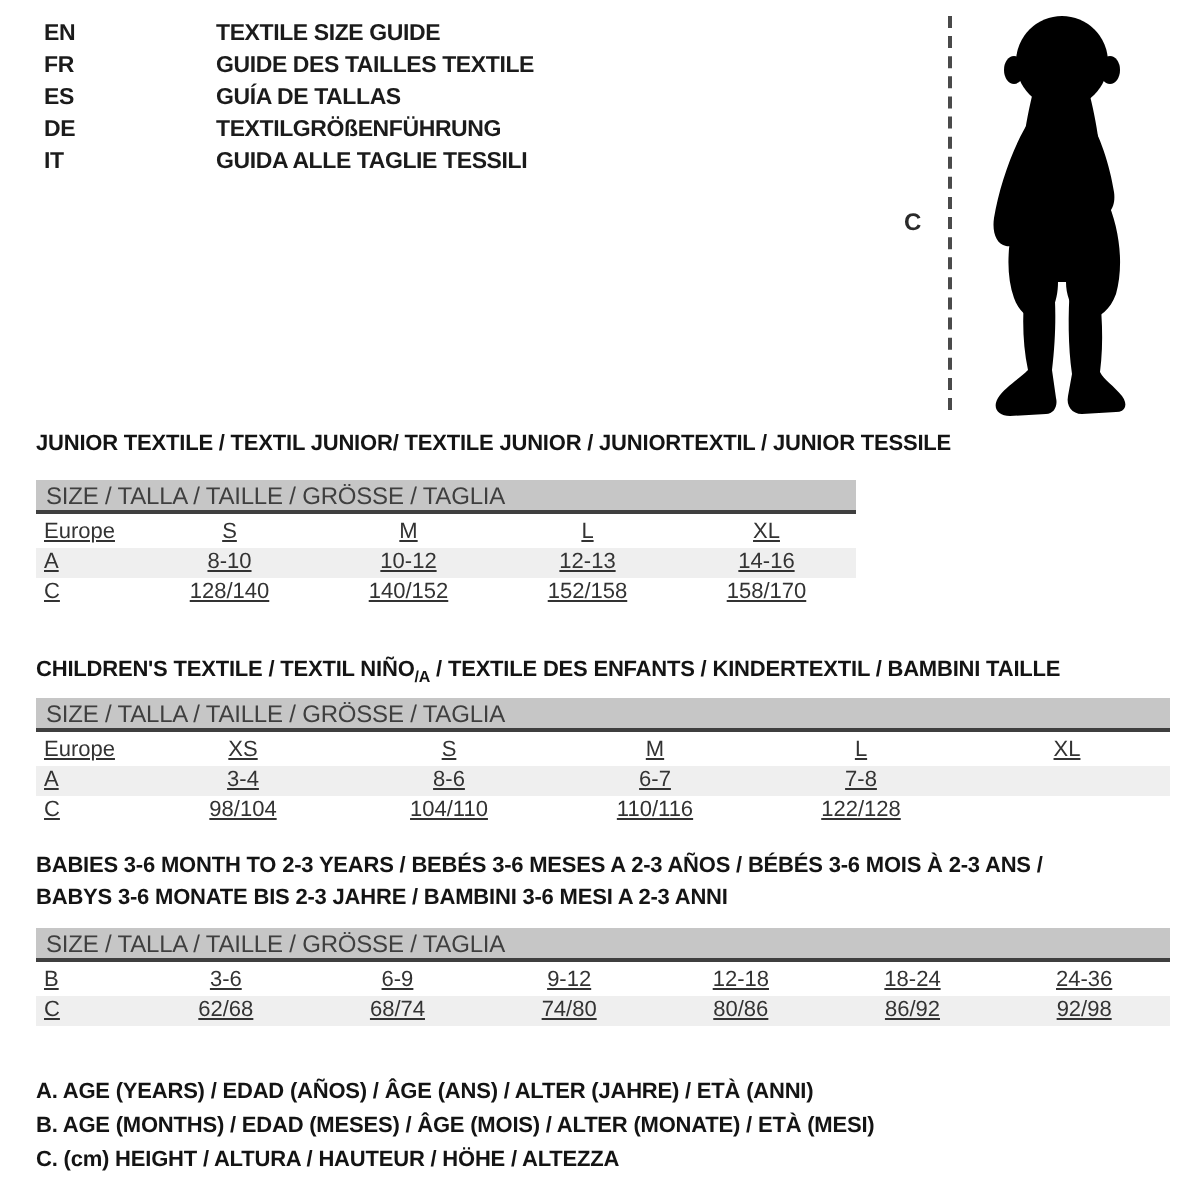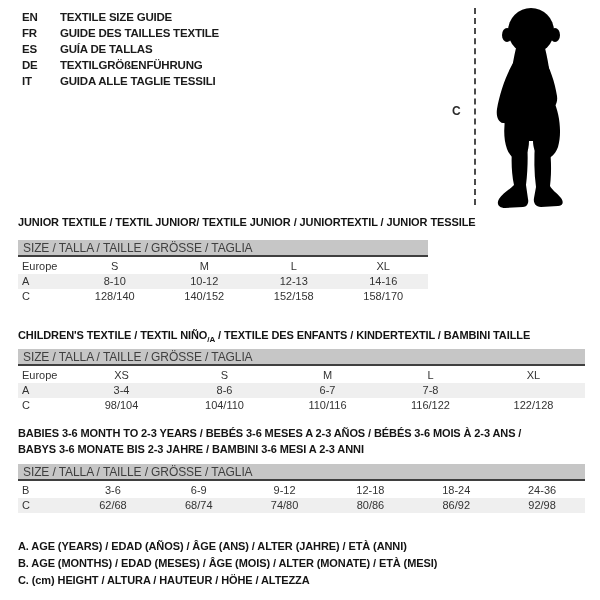--- a/index.html
+++ b/index.html
@@ -3,21 +3,21 @@
 <meta charset="utf-8">
 <style>
   html,body{margin:0;padding:0;}
   body{
     width:600px;height:600px;background:#ffffff;position:relative;overflow:hidden;
     font-family:"Liberation Sans", sans-serif;color:#222;
     -webkit-font-smoothing:antialiased;
   }
   
   .langs{position:absolute;left:22px;top:9px;}
-  .lang-row{display:flex;height:16px;line-height:16px;font-size:11.5px;font-weight:bold;letter-spacing:-0.2px;color:#1b1b1b;}
+  .lang-row{display:flex;height:16px;line-height:16px;font-size:11.5px;font-weight:bold;letter-spacing:-0.2px;color:#1b1b1b;gap:48px;}
   .lang-code{width:38px;flex:0 0 38px;}
   .lang-label{white-space:nowrap;}
 
   
   .measure-line{position:absolute;left:474px;top:8px;height:197px;width:0;border-left:2px dashed #4a4a4a;}
   .measure-label{position:absolute;left:452px;top:104px;font-size:12px;font-weight:bold;color:#2a2a2a;}
   .baby-svg{position:absolute;left:483px;top:3px;}
 
   
   .tbl-title{position:absolute;left:18px;font-size:11px;font-weight:bold;letter-spacing:-0.1px;color:#141414;white-space:nowrap;}
@@ -27,21 +27,21 @@
   #t3-title{top:425px;line-height:16px;}
   .size-bar{position:absolute;left:18px;height:17px;line-height:16px;background:#c6c6c6;border-bottom:2px solid #3f3f3f;
             font-size:12px;color:#3f3f3f;padding-left:5px;box-sizing:border-box;letter-spacing:-0.1px;}
   #t1-bar{top:240px;width:410px;}
   #t2-bar{top:349px;width:567px;}
   #t3-bar{top:464px;width:567px;}
   .tbl{position:absolute;left:18px;}
   #t1-body{top:259px;width:410px;}
   #t2-body{top:368px;width:567px;}
   #t3-body{top:483px;width:567px;}
-  .row{display:grid;height:15px;line-height:15px;font-size:11px;color:#333333;}
+  .row{display:grid;height:15px;line-height:15px;font-size:11px;color:#333333;text-decoration:underline;}
   .row.shade{background:#efefef;}
   .cols-4{grid-template-columns:52px repeat(4,1fr);}
   .cols-5{grid-template-columns:52px repeat(5,1fr);}
   .cols-6{grid-template-columns:52px repeat(6,1fr);}
   .lab{text-align:left;padding-left:4px;}
   .val{text-align:center;}
 
   
   .footnotes{position:absolute;left:18px;top:538px;}
   .fn{height:17px;line-height:17px;font-size:11px;font-weight:bold;letter-spacing:-0.1px;color:#141414;white-space:nowrap;}
@@ -132,21 +132,20 @@
     <span class="val">3-4</span>
     <span class="val">8-6</span>
     <span class="val">6-7</span>
     <span class="val">7-8</span>
   </div>
   <div class="row cols-5">
     <span class="lab">C</span>
     <span class="val">98/104</span>
     <span class="val">104/110</span>
     <span class="val">110/116</span>
-    <span class="val">116/122</span>
     <span class="val">122/128</span>
   </div>
 </div>
 
 <div id="t3-title" class="tbl-title">
   <div>BABIES 3-6 MONTH TO 2-3 YEARS / BEBÉS 3-6 MESES A 2-3 AÑOS / BÉBÉS 3-6 MOIS À 2-3 ANS /</div>
   <div>BABYS 3-6 MONATE BIS 2-3 JAHRE / BAMBINI 3-6 MESI A 2-3 ANNI</div>
 </div>
 <div id="t3-bar" class="size-bar">SIZE / TALLA / TAILLE / GRÖSSE / TAGLIA</div>
 <div id="t3-body" class="tbl">

